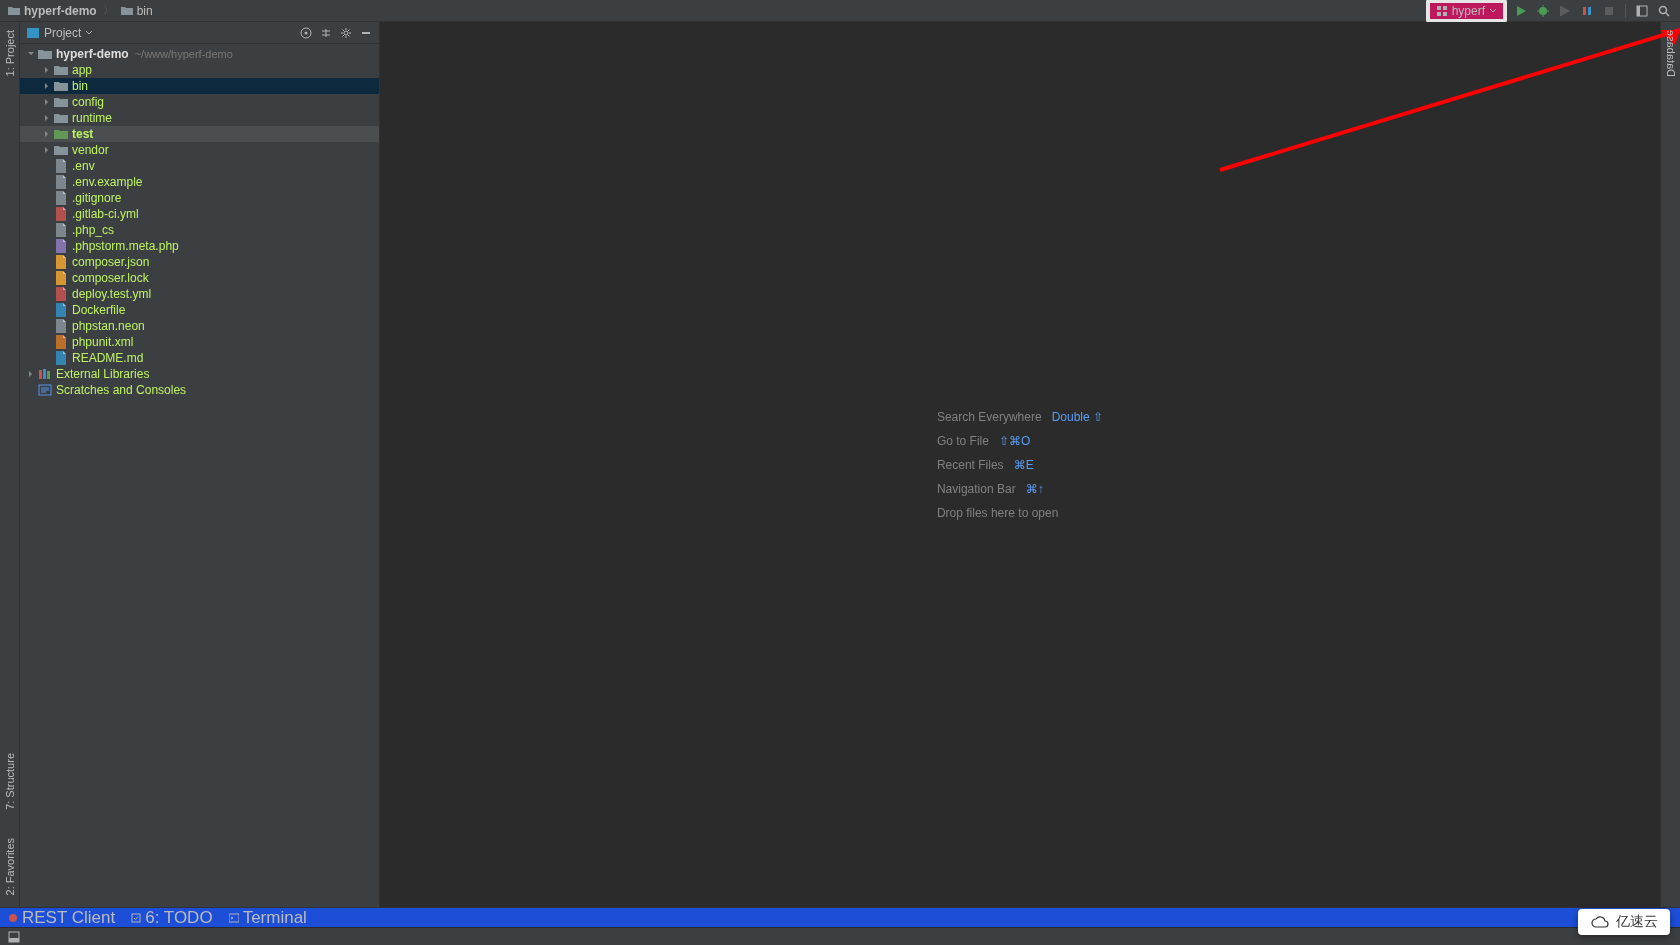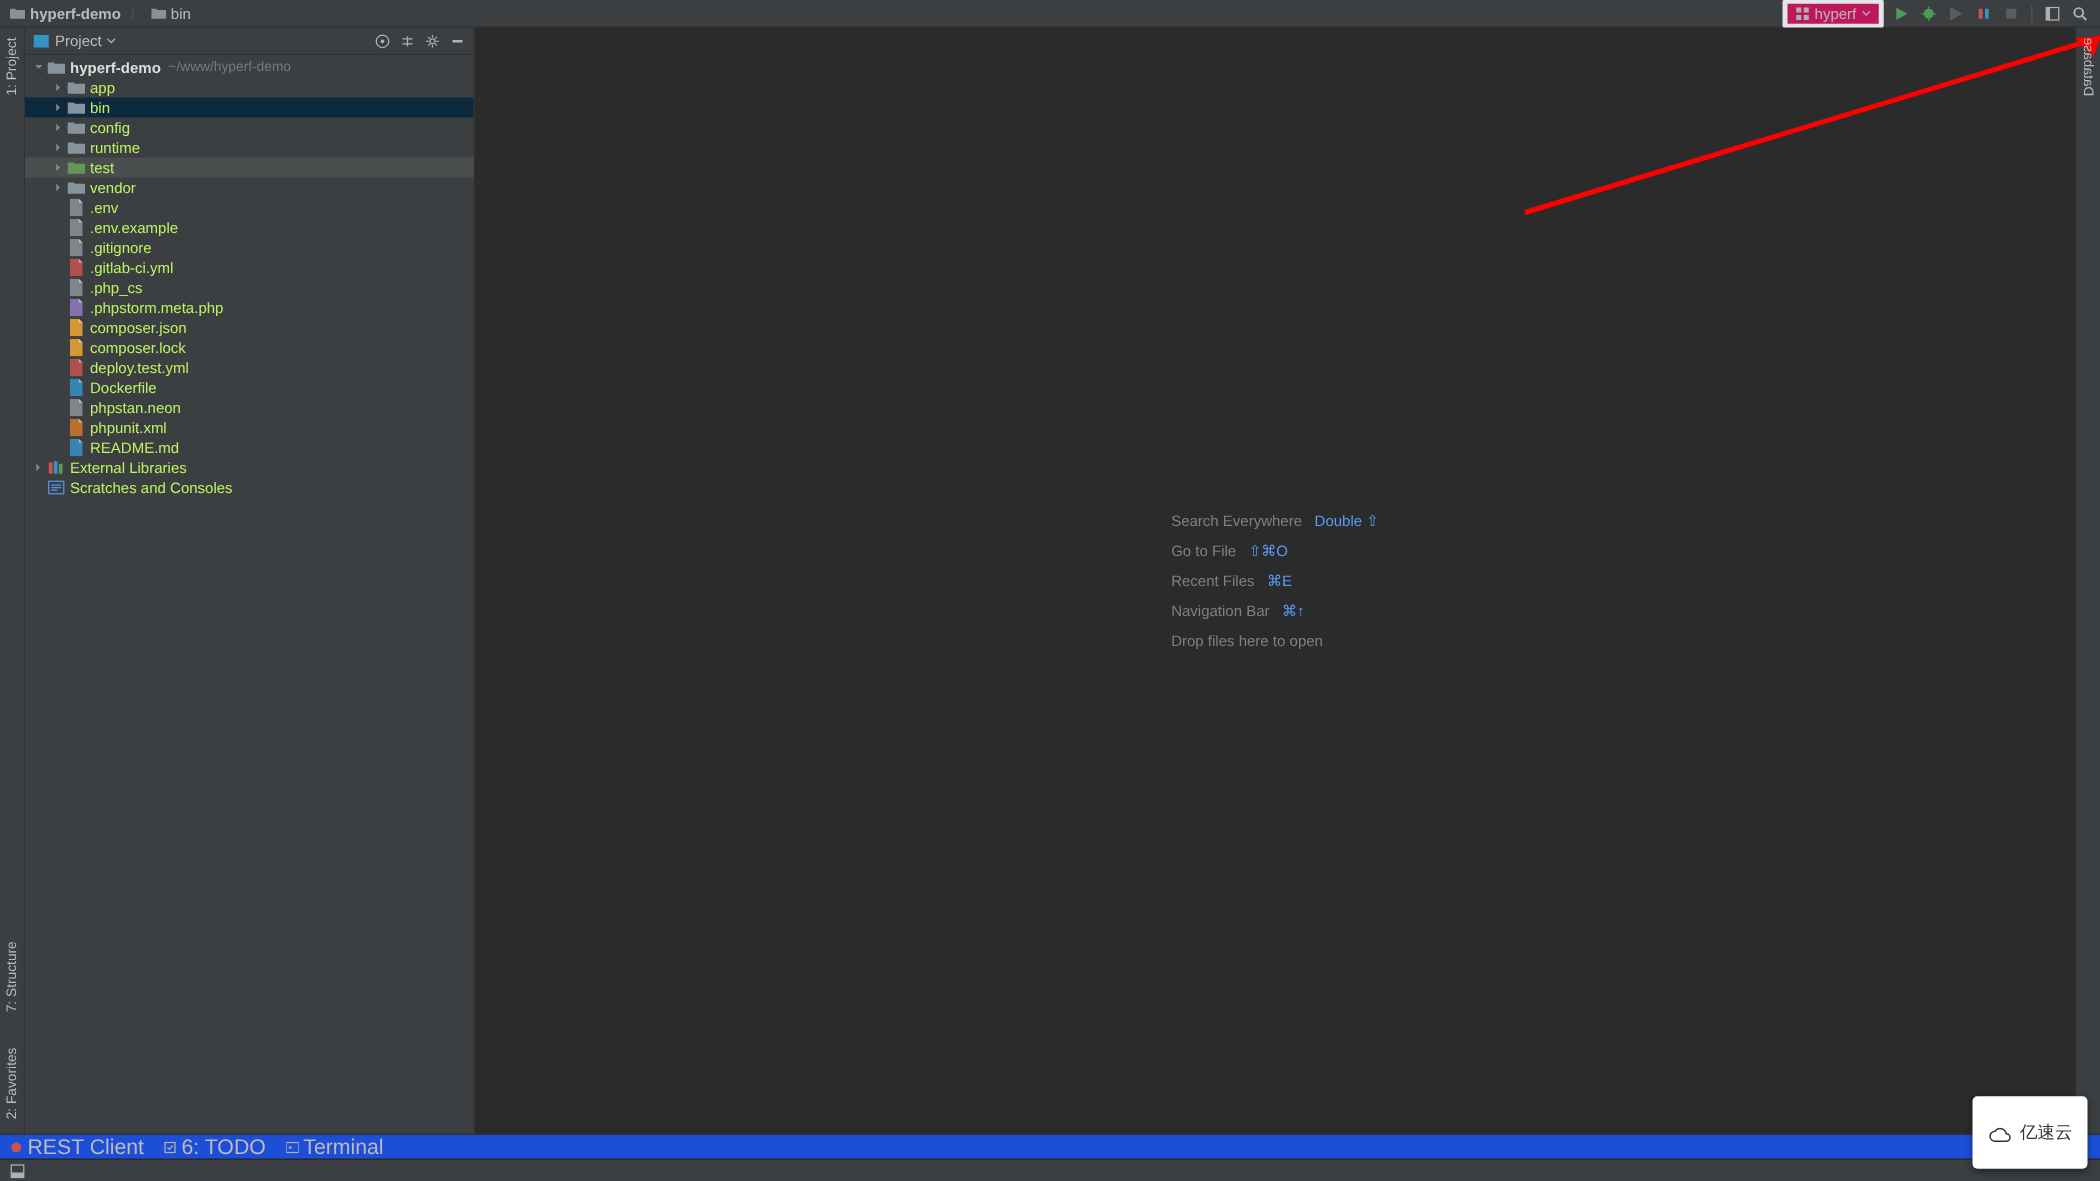--- a/index.html
+++ b/index.html
@@ -24,21 +24,21 @@
 .gutter-spacer { flex: 1; }
 
 .project-panel { width: 360px; background: #3c3f41; border-right: 1px solid #323232; display: flex; flex-direction: column; }
 .panel-header { height: 22px; display: flex; align-items: center; padding: 0 6px; border-bottom: 1px solid #323232; gap: 6px; }
 .panel-header .title { flex: 1; display: flex; align-items: center; gap: 4px; }
 .panel-header .hicon { width: 14px; height: 14px; cursor: pointer; color: #afb1b3; display: flex; align-items: center; justify-content: center; }
 
 .tree { flex: 1; overflow: auto; font-size: 12px; padding-top: 2px; }
 .tree-row { display: flex; align-items: center; height: 16px; padding-left: 0; cursor: pointer; white-space: nowrap; }
 .tree-row.selected { background: #0d293e; }
-.tree-row.highlight { background: #4b4e4f; }
+.tree-row.highlight { background: #4b4e4f; font-weight: bold; }
 .tree-arrow { width: 10px; height: 10px; margin-right: 2px; display: inline-flex; align-items: center; justify-content: center; color: #888; }
 .tree-arrow.blank { visibility: hidden; }
 .tree-icon { width: 14px; height: 14px; margin-right: 4px; display: inline-flex; align-items: center; justify-content: center; }
 .tree-label { color: #bef264; }
 .tree-label.bold { font-weight: bold; color: #dddddd; }
 .tree-hint { color: #787878; margin-left: 6px; font-size: 11px; }
 
 .editor { flex: 1; background: #2b2b2b; position: relative; display: flex; align-items: center; justify-content: center; }
 .welcome { text-align: left; color: #808080; font-size: 12px; line-height: 2; }
 .welcome .row { display: flex; align-items: center; gap: 10px; }
@@ -48,21 +48,21 @@
 
 
 .bottom-tabs { height: 20px; background: #1d4ed8; border-top: 1px solid #323232; display: flex; align-items: center; padding: 0 8px; gap: 16px; font-size: 17px; }
 .bottom-tab { display: flex; align-items: center; gap: 4px; cursor: pointer; color: #bbbbbb; }
 .status-bar { height: 18px; background: #3c3f41; border-top: 1px solid #2a2a2a; display: flex; align-items: center; padding: 0 8px; font-size: 11px; color: #999; gap: 6px; }
 
 
 .arrow-anno { position: absolute; pointer-events: none; }
 
 
-.watermark { position: absolute; right: 10px; bottom: 10px; background: #ffffff; color: #333; padding: 20px 12px; border-radius: 4px; font-size: 14px; display: flex; align-items: flex-end; gap: 6px; box-shadow: 0 2px 6px rgba(0,0,0,0.4); }
+.watermark { position: absolute; right: 10px; bottom: 10px; background: #ffffff; color: #333; padding: 4px 12px; border-radius: 4px; font-size: 14px; display: flex; align-items: center; gap: 6px; box-shadow: 0 2px 6px rgba(0,0,0,0.4); }
 
 svg { display: block; }
 </style>
 </head>
 <body>
 
 <div class="topbar">
   <div class="breadcrumb">
     <span class="folder-icon">
       <svg viewBox="0 0 12 10" width="12" height="10">

